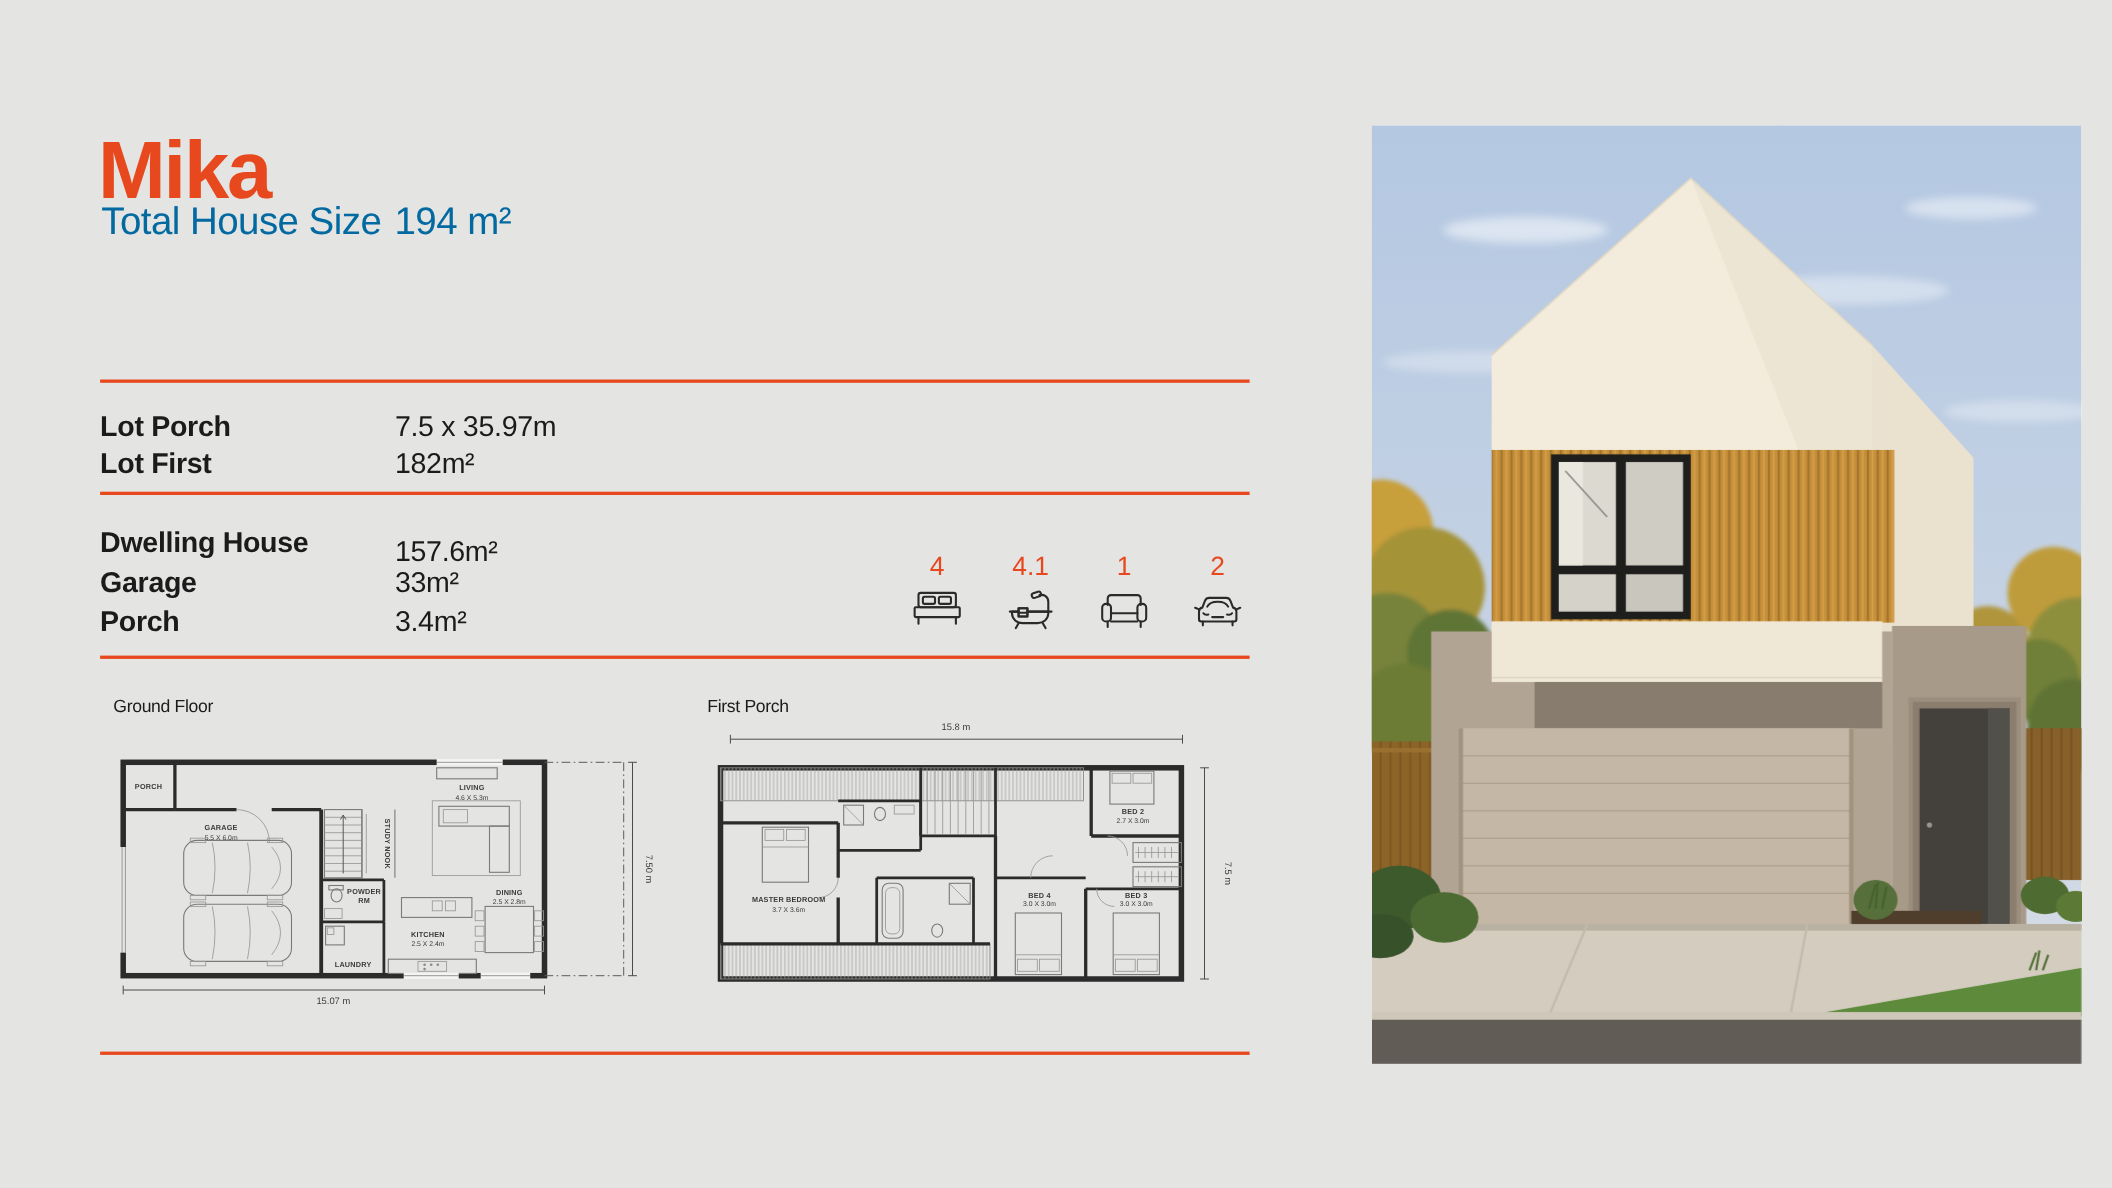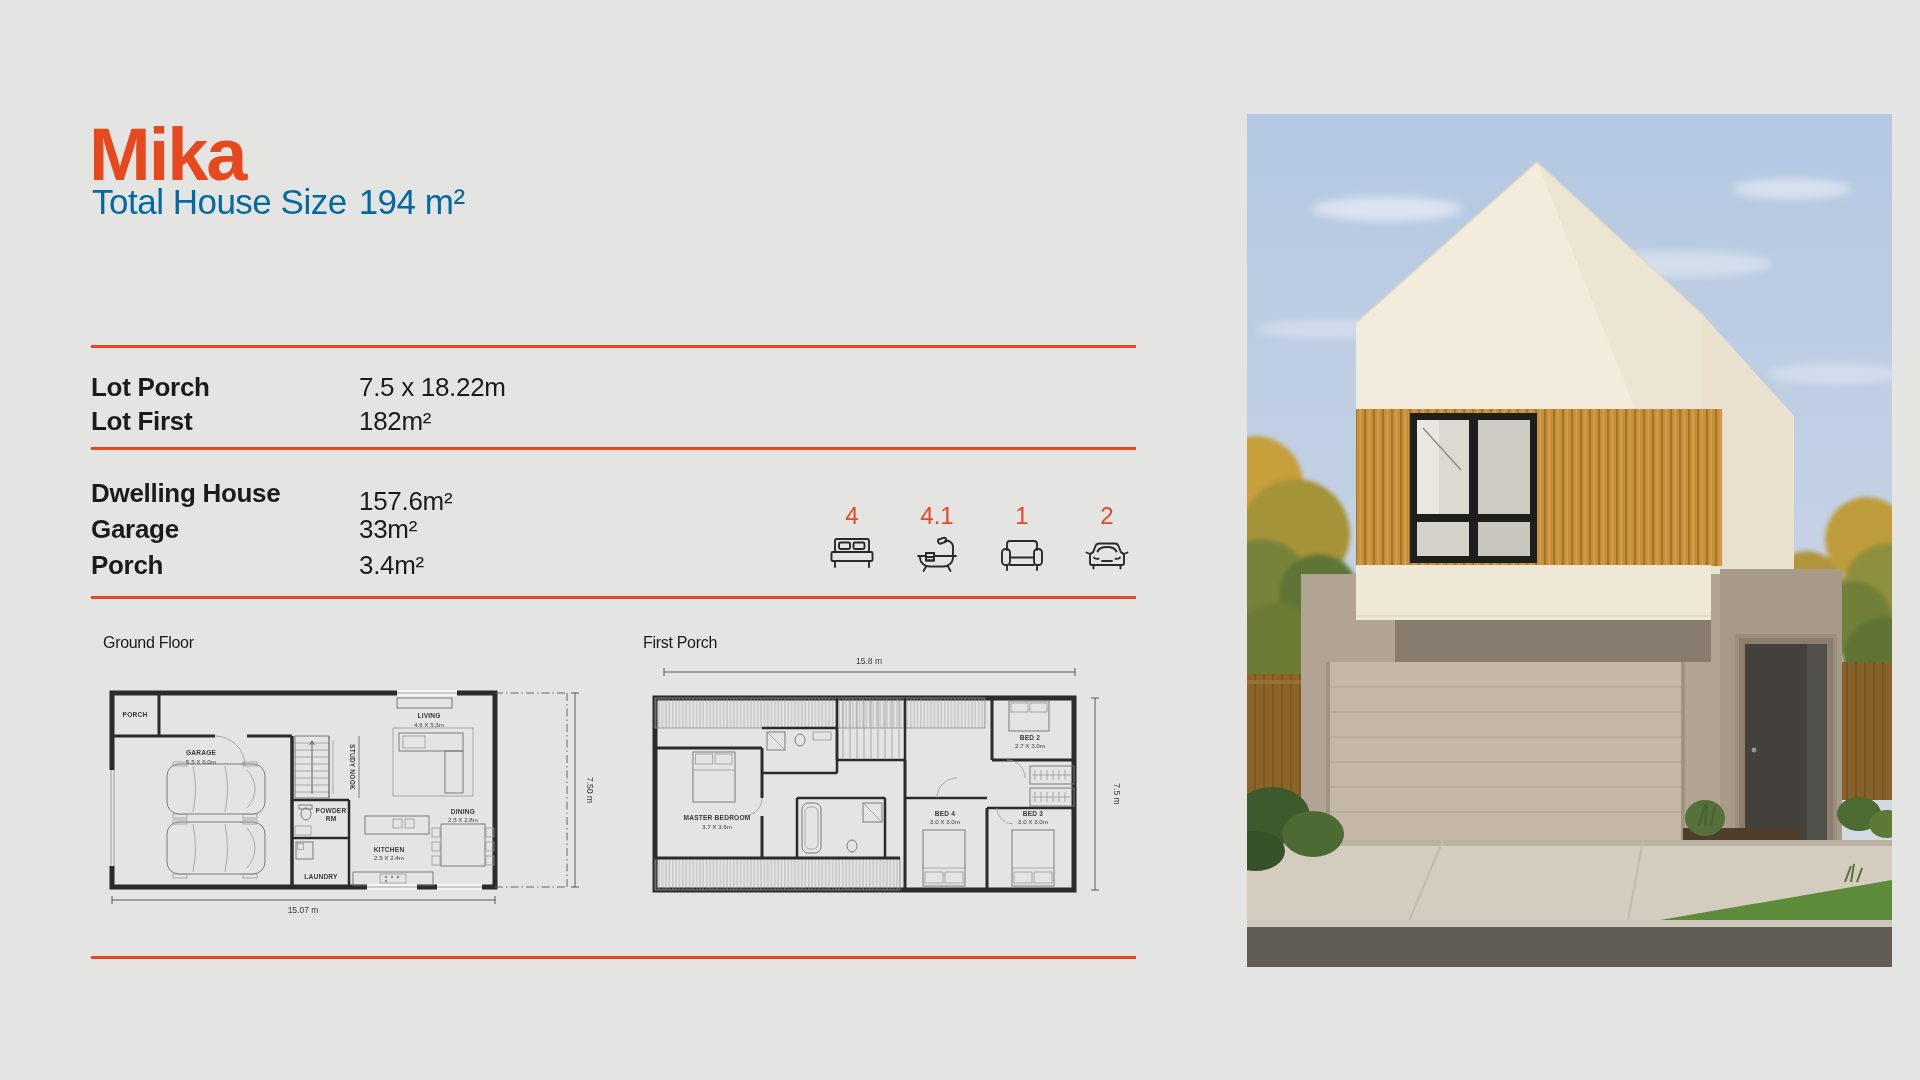--- a/index.html
+++ b/index.html
@@ -61,21 +61,21 @@
   <div class="subtitle">
     <span>Total House Size</span><span class="subval">194 m²</span>
   </div>
 
   <div class="rule" style="top:345px"></div>
   <div class="rule" style="top:447px"></div>
   <div class="rule" style="top:596px"></div>
   <div class="rule" style="top:956px"></div>
 
   <div class="spec-label" style="top:372px">Lot Porch</div>
-  <div class="spec-value" style="top:372px">7.5 x 18.22m</div>
+  <div class="spec-value" style="top:372px">7.5 x 35.97m</div>
   <div class="spec-label" style="top:406px">Lot First</div>
   <div class="spec-value" style="top:406px">182m²</div>
 
   <div class="spec-label" style="top:478px">Dwelling House</div>
   <div class="spec-value" style="top:486px">157.6m²</div>
   <div class="spec-label" style="top:514px">Garage</div>
   <div class="spec-value" style="top:514px">33m²</div>
   <div class="spec-label" style="top:550px">Porch</div>
   <div class="spec-value" style="top:550px">3.4m²</div>
 

